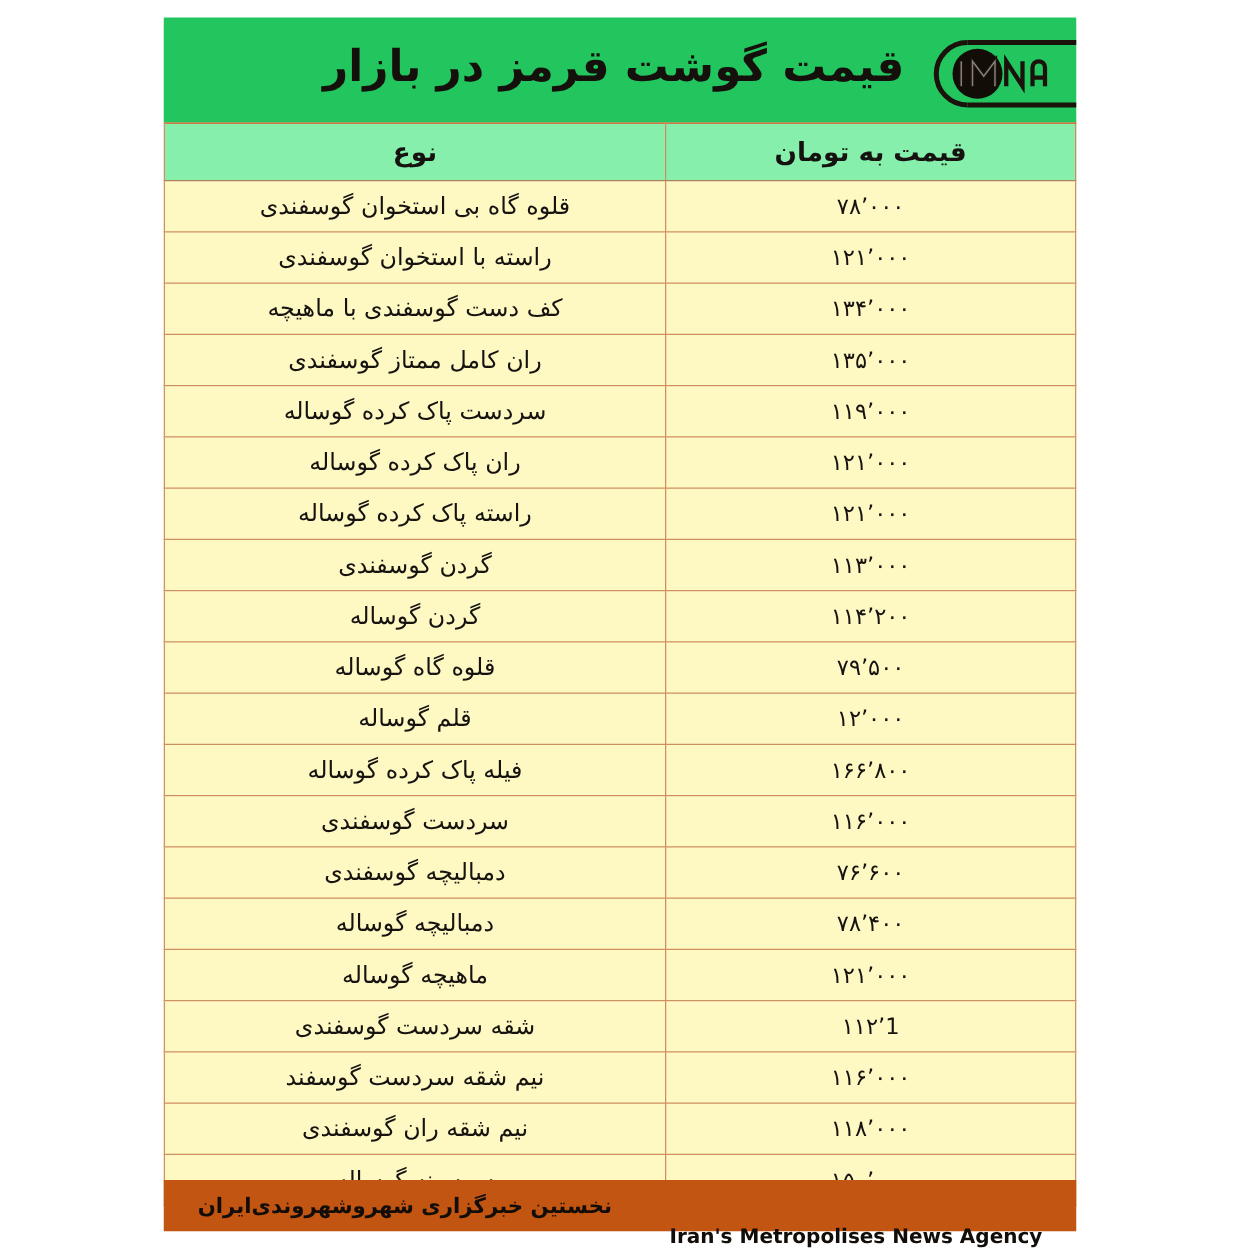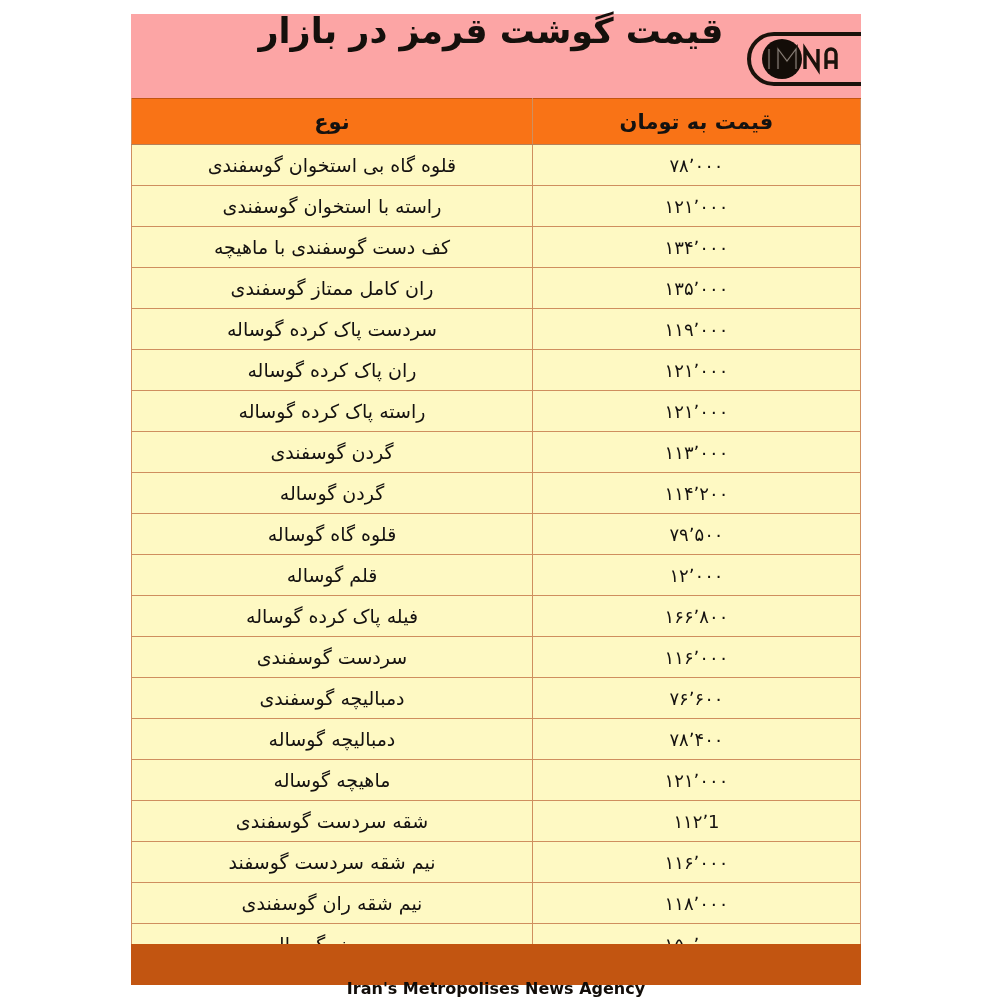--- a/index.html
+++ b/index.html
@@ -21,24 +21,24 @@
     background: #ffffff;
   }
 
   
   .header-bar {
     position: absolute;
     left: 131px;
     top: 14px;
     width: 730px;
     height: 84px;
-    background: #fca5a5;
+    background: #22c55e;
     display: flex;
     flex-direction: row;
-    align-items: flex-start;
+    align-items: center;
     justify-content: flex-start;
     box-sizing: border-box;
   }
 
   .header-title {
     flex: 1 1 auto;
     text-align: center;
     color: #15100c;
     font-size: 35px;
     font-weight: bold;
@@ -78,21 +78,21 @@
     border: 1px solid #cf8f5e;
     padding: 0;
     height: 40px;
     text-align: center;
     vertical-align: middle;
     color: #151210;
     background: #fef9c3;
   }
 
   .price-table thead th {
-    background: #f97316;
+    background: #86efac;
     height: 45px;
     font-size: 21px;
     font-weight: bold;
     border-top: 1px solid #c25511;
     border-bottom: 1px solid #b4825a;
   }
 
   .price-table tbody td {
     font-size: 19px;
     font-weight: normal;
@@ -259,15 +259,16 @@
         </tr>
         <tr>
           <td class="cell-price">۱۵۰٬۰۰۰</td>
           <td class="cell-type">سرسینه گوساله</td>
         </tr>
       </tbody>
   </table>
 
   <div class="footer-bar">
     <div class="footer-en">Iran's Metropolises News Agency</div>
+    <div class="footer-fa">نخستین خبرگزاری شهروشهروندی‌ایران</div>
   </div>
 
 </div>
 
 </body></html>

